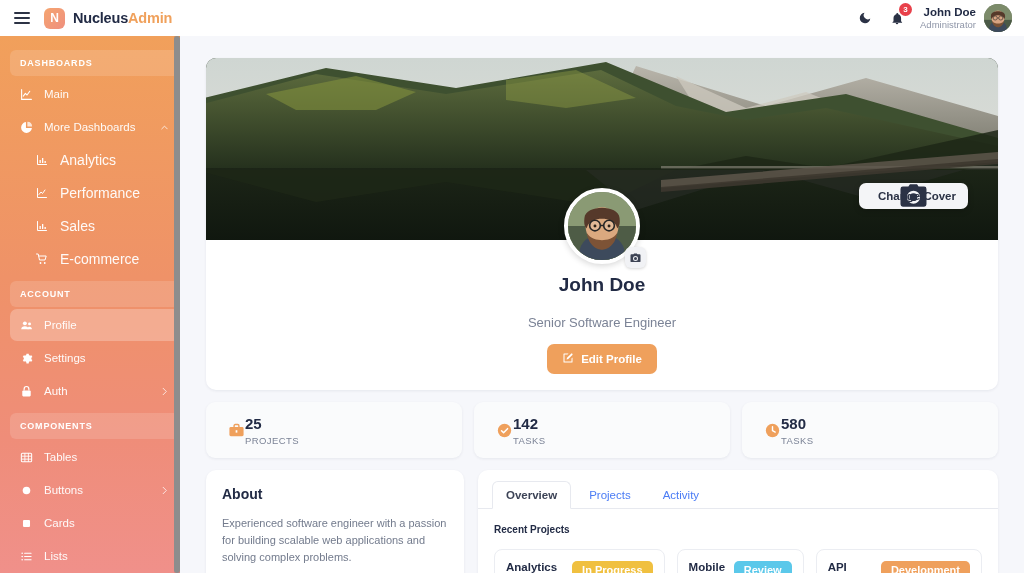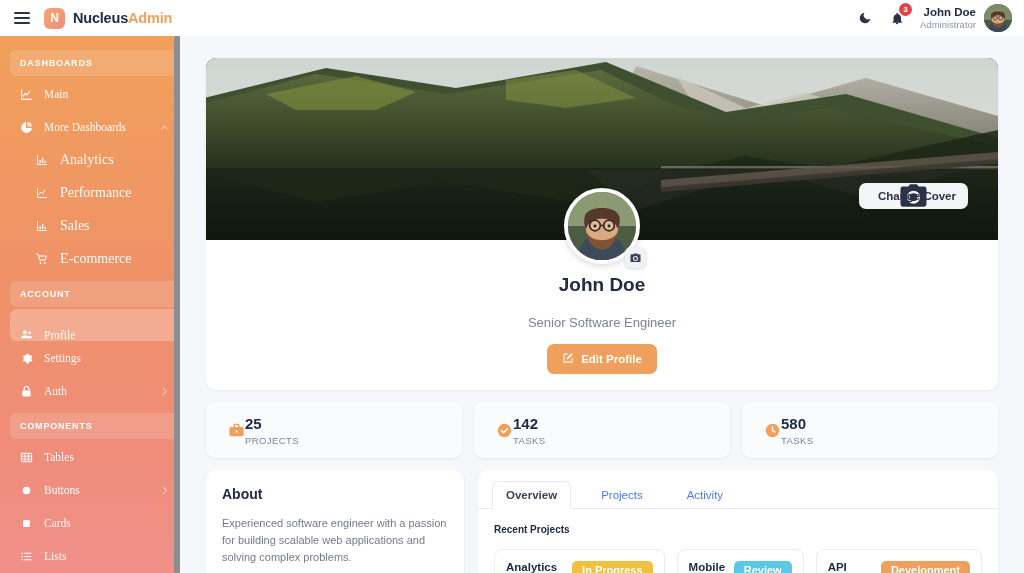--- a/index.html
+++ b/index.html
@@ -75,23 +75,23 @@
     border-radius: 6px;
     padding: 8px 10px;
     font-size: 9px; font-weight: bold; color: #fff;
     letter-spacing: 0.8px;
   }
   .sb-item {
     display: flex; align-items: center;
     height: 32px; padding: 0 10px;
     border-radius: 7px; margin: 1px 0;
     color: rgba(255,255,255,0.95);
-    font-size: 11.5px; cursor: pointer; font-family: Liberation Serif, serif;
-  }
-  .sb-item.active { background: rgba(255,255,255,0.25); align-items: flex-end; }
+    font-size: 11.5px; cursor: pointer;
+  }
+  .sb-item.active { background: rgba(255,255,255,0.25); }
   .sb-item .ic { width: 20px; display: flex; align-items: center; color: #fff; flex: 0 0 20px; }
   .sb-item .lbl { margin-left: 4px; }
   .sb-item.sub { padding-left: 26px; font-size: 14px; }
   .sb-item .caret { margin-left: auto; opacity: 0.9; display:flex; }
   .sb-scroll {
     position: absolute; top: 0; right: 0;
     width: 6px; height: 537px; background: rgba(0,0,0,0.06);
   }
   .sb-scroll .thumb {
     position: absolute; top: 0; left: 0;
@@ -190,21 +190,21 @@
     padding: 9px 11px;
     display: flex; align-items: center; gap: 9px;
     font-size: 11px; color: #8a91a2;
   }
 
   .tabs-card { flex: 1; padding: 0; overflow: hidden; }
   .tabs-strip {
     display: flex; align-items: flex-end;
     border-bottom: 1px solid #e7e9ef;
     padding: 11px 14px 0 14px;
-    gap: 16px;
+    gap: 4px;
   }
   .tab {
     padding: 7px 13px;
     font-size: 11.5px; color: #4b7cf5;
     border: 1px solid transparent;
     border-radius: 6px 6px 0 0;
     cursor: pointer;
     margin-bottom: -1px;
   }
   .tab.active {

